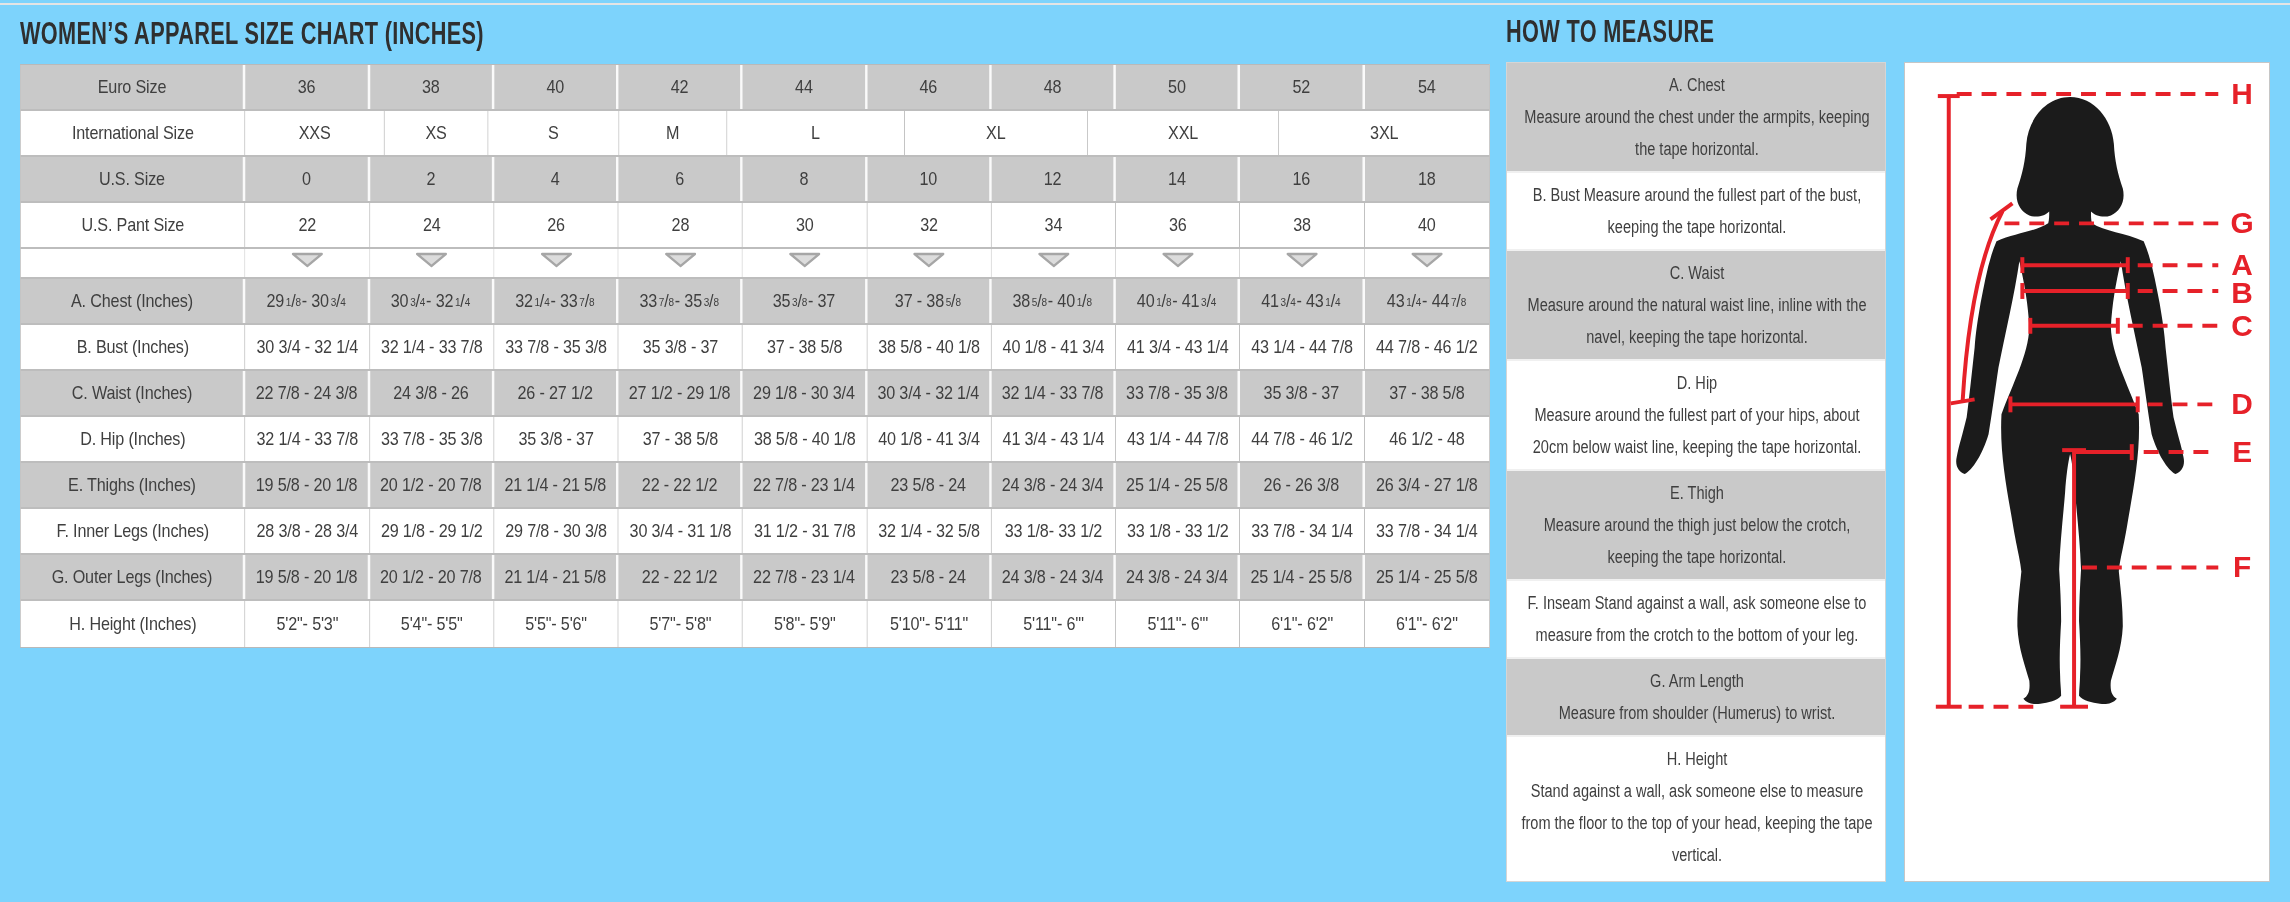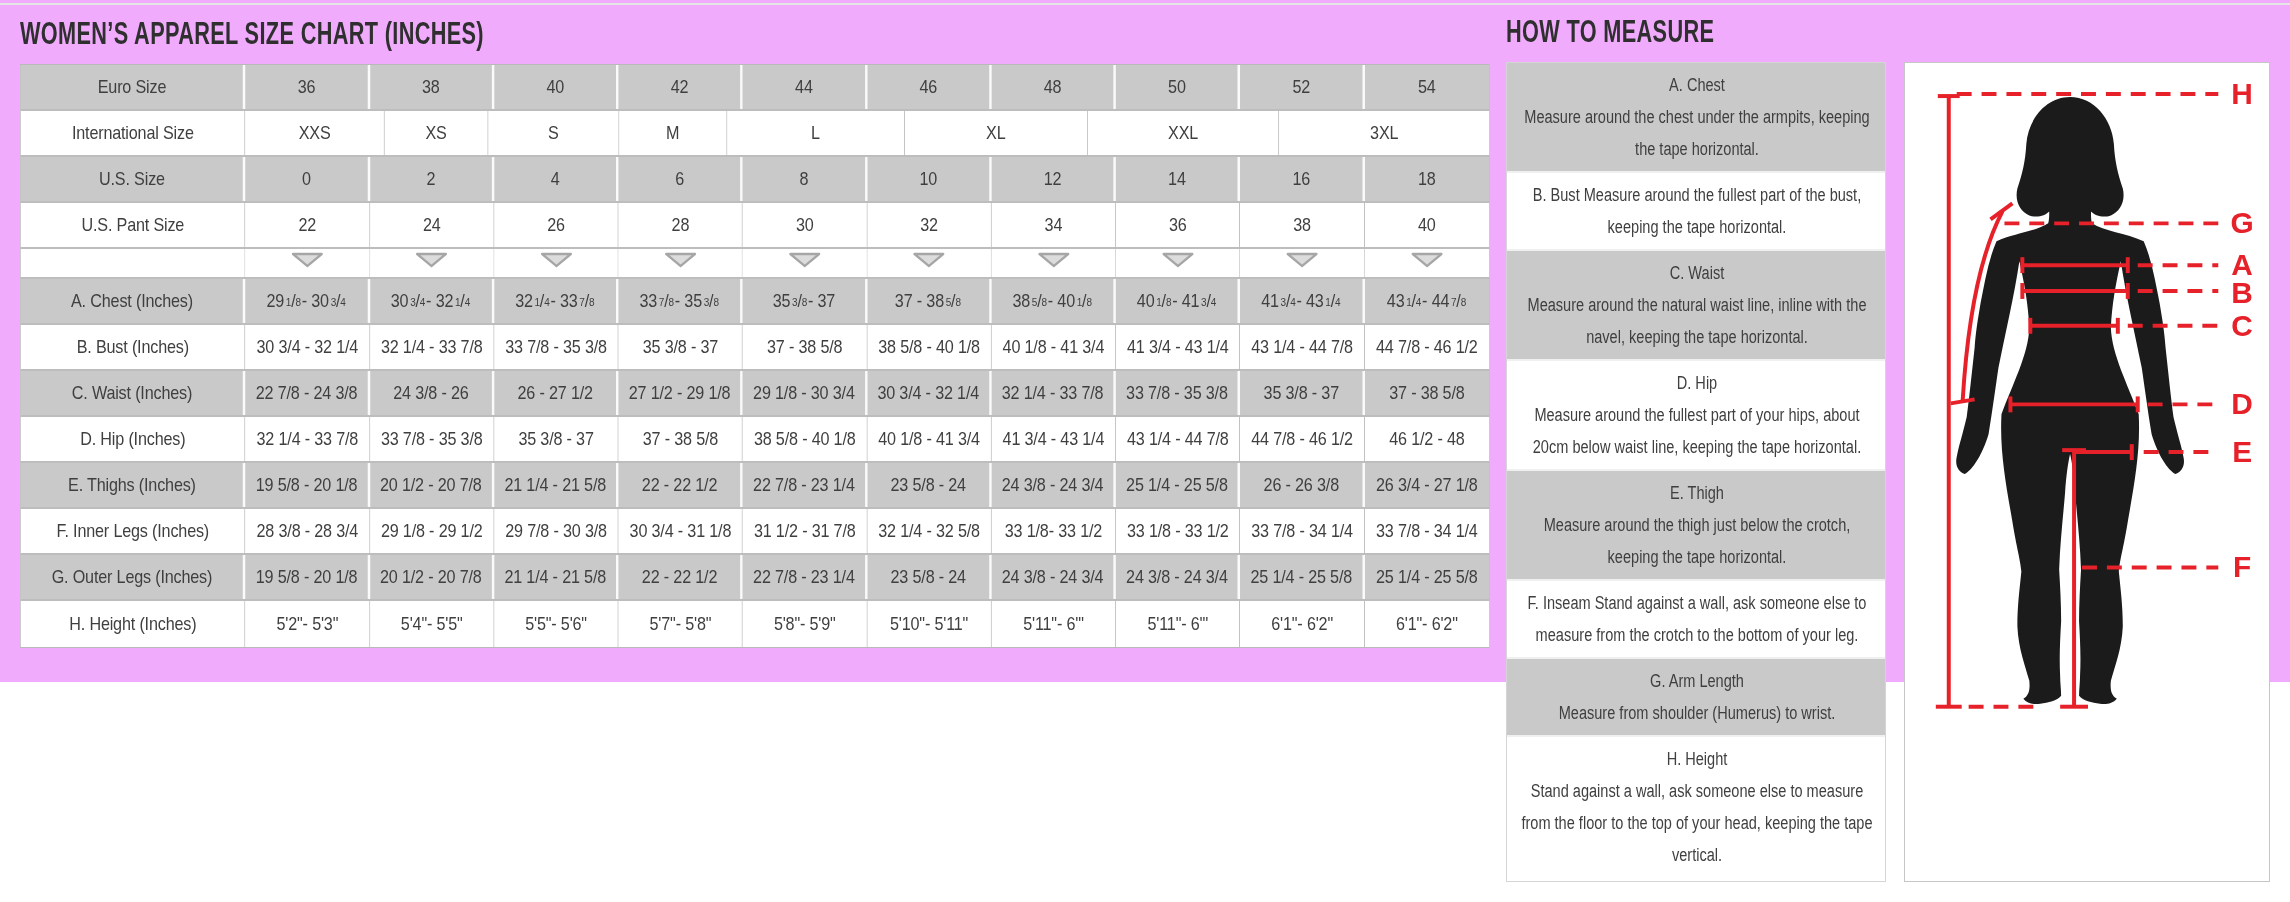--- a/index.html
+++ b/index.html
@@ -1,18 +1,18 @@
 <!DOCTYPE html>
 <html style="--accent: #e62129; --gray: #c9c9c9; --bd: #b9b9b9;"><head>
 <meta charset="utf-8">
 <style>
   html,body{margin:0;padding:0;width:2290px;height:902px;background:#fff;overflow:hidden;
     font-family:"Liberation Sans","DejaVu Sans",sans-serif;color:#3f3f3f;}
   :root{--accent:#e62129;--gray:#c9c9c9;--bd:#b9b9b9;}
-  .page{position:relative;width:2290px;height:682px;background:#f0abfc;}
+  .page{position:relative;width:2290px;height:902px;background:#7dd3fc;}
   .top-rule{position:absolute;left:0;top:3px;width:2290px;height:2px;background:#e4e4e4;}
 
   .title{position:absolute;margin:0;font-size:31px;font-weight:700;color:#2f2f2f;
     letter-spacing:.5px;white-space:nowrap;transform:scaleX(.70);transform-origin:0 50%;}
   #left-title{left:20px;top:16px;}
   #right-title{left:1506px;top:14px;}
 
   
   .size-table{position:absolute;left:20px;top:64px;width:1729px;
     transform:scaleX(.8502);transform-origin:0 0;

